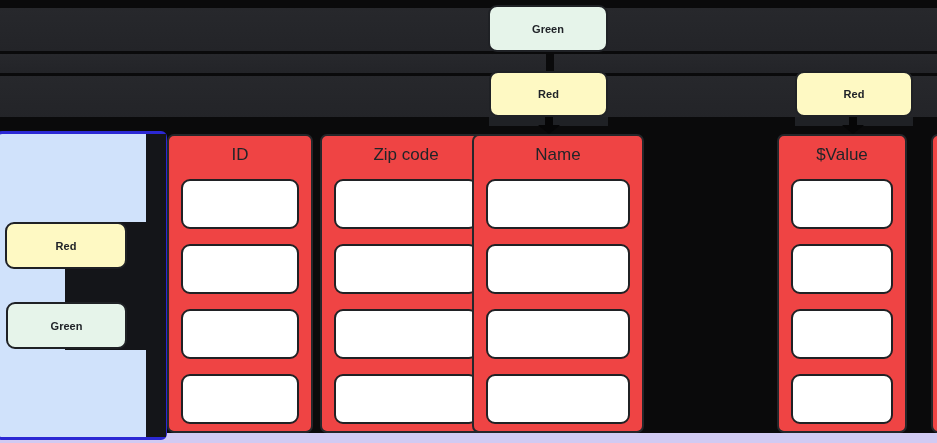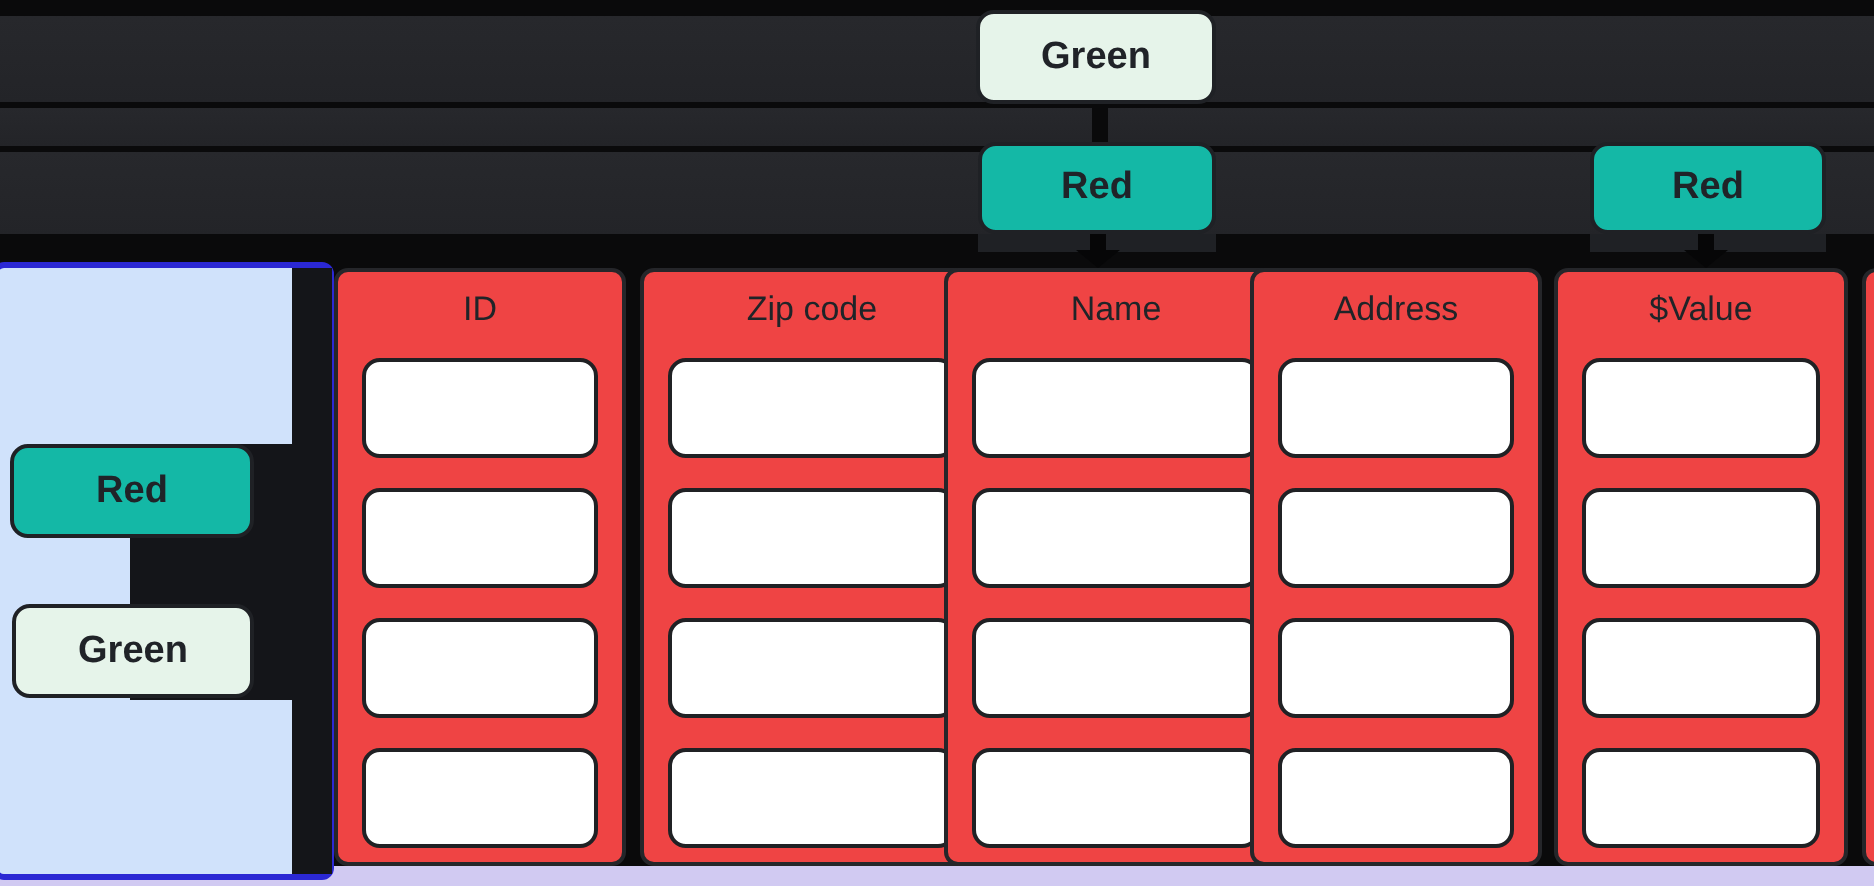--- a/index.html
+++ b/index.html
@@ -7,24 +7,24 @@
     position:relative;width:937px;height:443px;overflow:hidden;
     background:#0a0a0b;font-family:"Liberation Sans",sans-serif;
   }
   .abs{position:absolute;}
   
   .bar{left:0;width:937px;background:#25262a;background:linear-gradient(#27282c,#232428);}
   
   .badge{
     display:flex;align-items:center;justify-content:center;
     border:2px solid #1f2125;border-radius:9px;
-    font-size:19px;font-weight:bold;color:#202328;box-sizing:border-box;
+    font-size:11px;font-weight:bold;color:#202328;box-sizing:border-box;
   }
   .badge.green{background:#e6f4ea;}
-  .badge.red{background:#14b8a6;}
+  .badge.red{background:#fef9c3;}
   
   .connector{background:#0a0a0b;}
   .platform{background:#1f2125;}
   .stem{background:#060607;}
   .arrowhead{
     width:0;height:0;
     border-left:11px solid transparent;border-right:11px solid transparent;
     border-top:9px solid #060607;
   }
   
@@ -86,28 +86,21 @@
       <div class="cell"></div>
       <div class="cell"></div>
     </div>
   <div class="abs col-panel" style="left:472px;width:172px;">
     <div class="col-header">Name</div>
   <div class="cell"></div>
       <div class="cell"></div>
       <div class="cell"></div>
       <div class="cell"></div>
     </div>
-  <div class="abs col-panel" style="left:625px;width:146px;">
-    <div class="col-header">Address</div>
-  <div class="cell"></div>
-      <div class="cell"></div>
-      <div class="cell"></div>
-      <div class="cell"></div>
-    </div>
-  <div class="abs col-panel" style="left:777px;width:147px;">
+  <div class="abs col-panel" style="left:777px;width:130px;">
     <div class="col-header">$Value</div>
   <div class="cell"></div>
       <div class="cell"></div>
       <div class="cell"></div>
       <div class="cell"></div>
     </div>
 
   <div class="abs col-panel" style="left:931px;width:14px;padding:0;"></div>
 
   <div class="abs connector" style="left:546px;top:50px;width:8px;height:22px;"></div>

